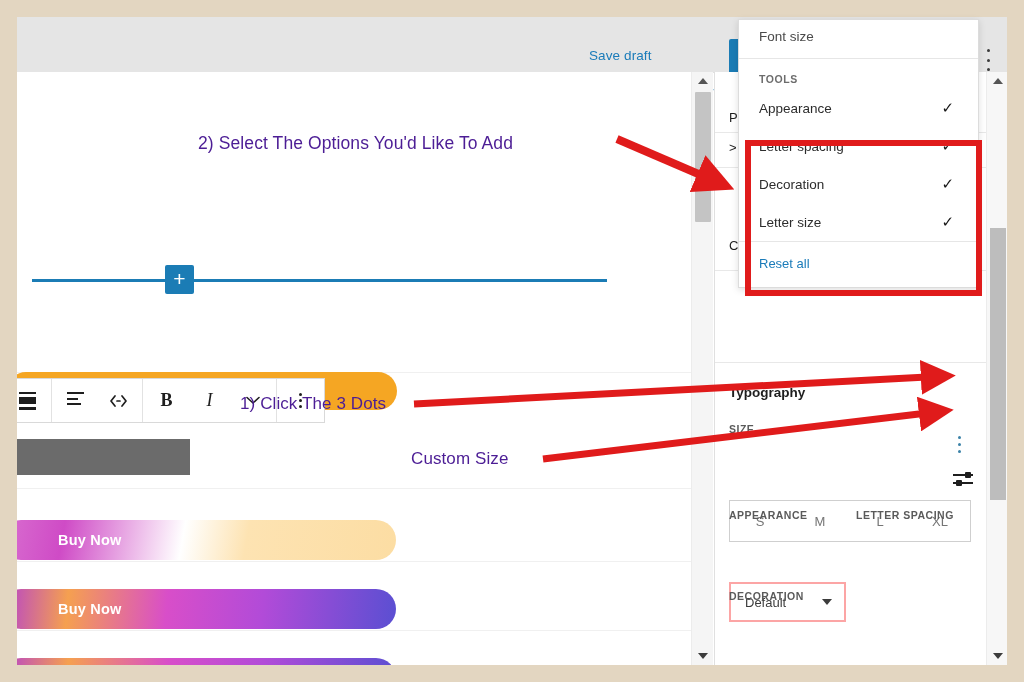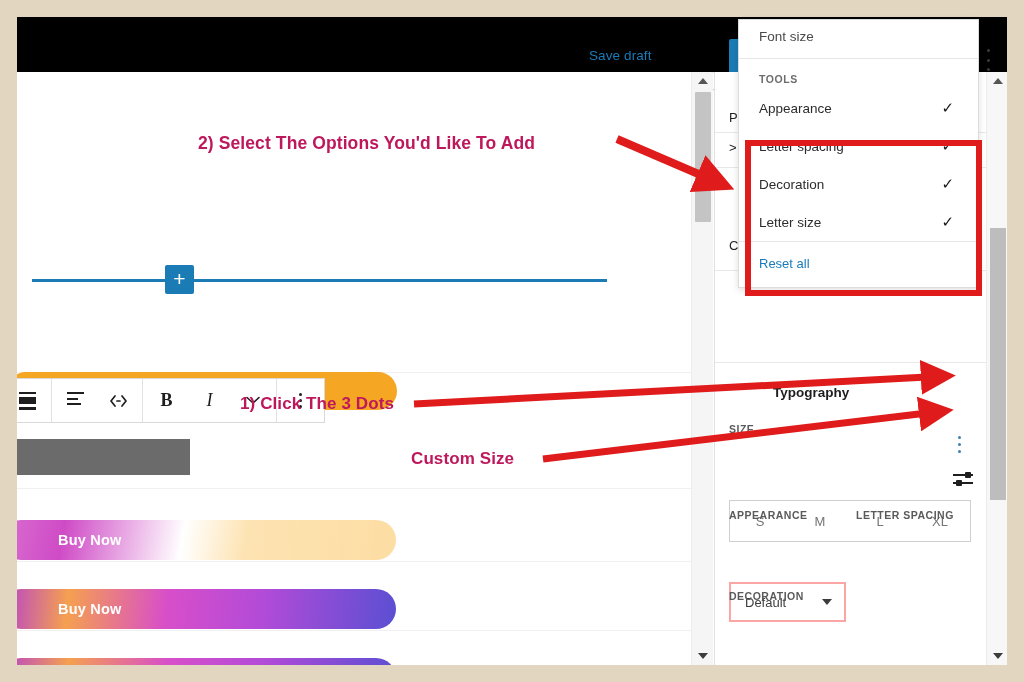--- a/index.html
+++ b/index.html
@@ -28,21 +28,21 @@
     width: 990px;
     height: 648px;
     background: #ffffff;
     overflow: hidden;
   }
   
   .topbar {
     position: absolute;
     left: 0; top: 0;
     width: 990px; height: 55px;
-    background: #000000;
+    background: #e5e5e5;
     border-bottom: 1px solid #e0e0e0;
   }
   .topbar-link {
     position: absolute;
     top: 38px;
     transform: translateY(-50%);
     font-size: 13.5px;
     color: #1a7bb9;
     letter-spacing: .1px;
     white-space: nowrap;
@@ -440,22 +440,22 @@
   .pop-check { font-size: 15px; color: #141414; }
   .pop-reset {
     font-size: 13px;
     color: #1a7bb9;
     padding: 14px 20px 16px 20px;
   }
 
   
   .anno {
     position: absolute;
-    color: #be185d;
-    font-weight: 700;
+    color: #4c1d95;
+    font-weight: 400;
     font-size: 17px;
     letter-spacing: .1px;
     white-space: nowrap;
     z-index: 60;
   }
   .anno-2 { left: 198px; top: 133px; font-size: 17.5px; }
   .anno-1 { left: 240px; top: 394px; font-size: 17px; }
   .anno-3 { left: 411px; top: 449px; font-size: 17px; }
   .red-rect {
     position: absolute;
@@ -570,21 +570,21 @@
 
     <div class="sidebar">
       <div class="sb-row-hidden" style="top:38px;">P</div>
       <div class="sb-divider" style="top:60px;"></div>
       <div class="sb-row-hidden" style="top:68px;">&gt;</div>
       <div class="sb-divider" style="top:95px;"></div>
       <div class="sb-row-hidden" style="top:166px;">C</div>
       <div class="sb-divider" style="top:198px;"></div>
       <div class="sb-divider" style="top:290px;"></div>
 
-      <div class="sb-section-title" style="top:313px;margin-left:44px;">Typography</div>
+      <div class="sb-section-title" style="top:313px;">Typography</div>
       <div class="typo-dots">
         <i></i>
         <i></i>
         <i></i>
       </div>
 
       <div class="sb-label" style="top:351px;">SIZE</div>
       <div class="size-sliders">
         <span class="bar b1"></span>
         <span class="bar b2"></span>

